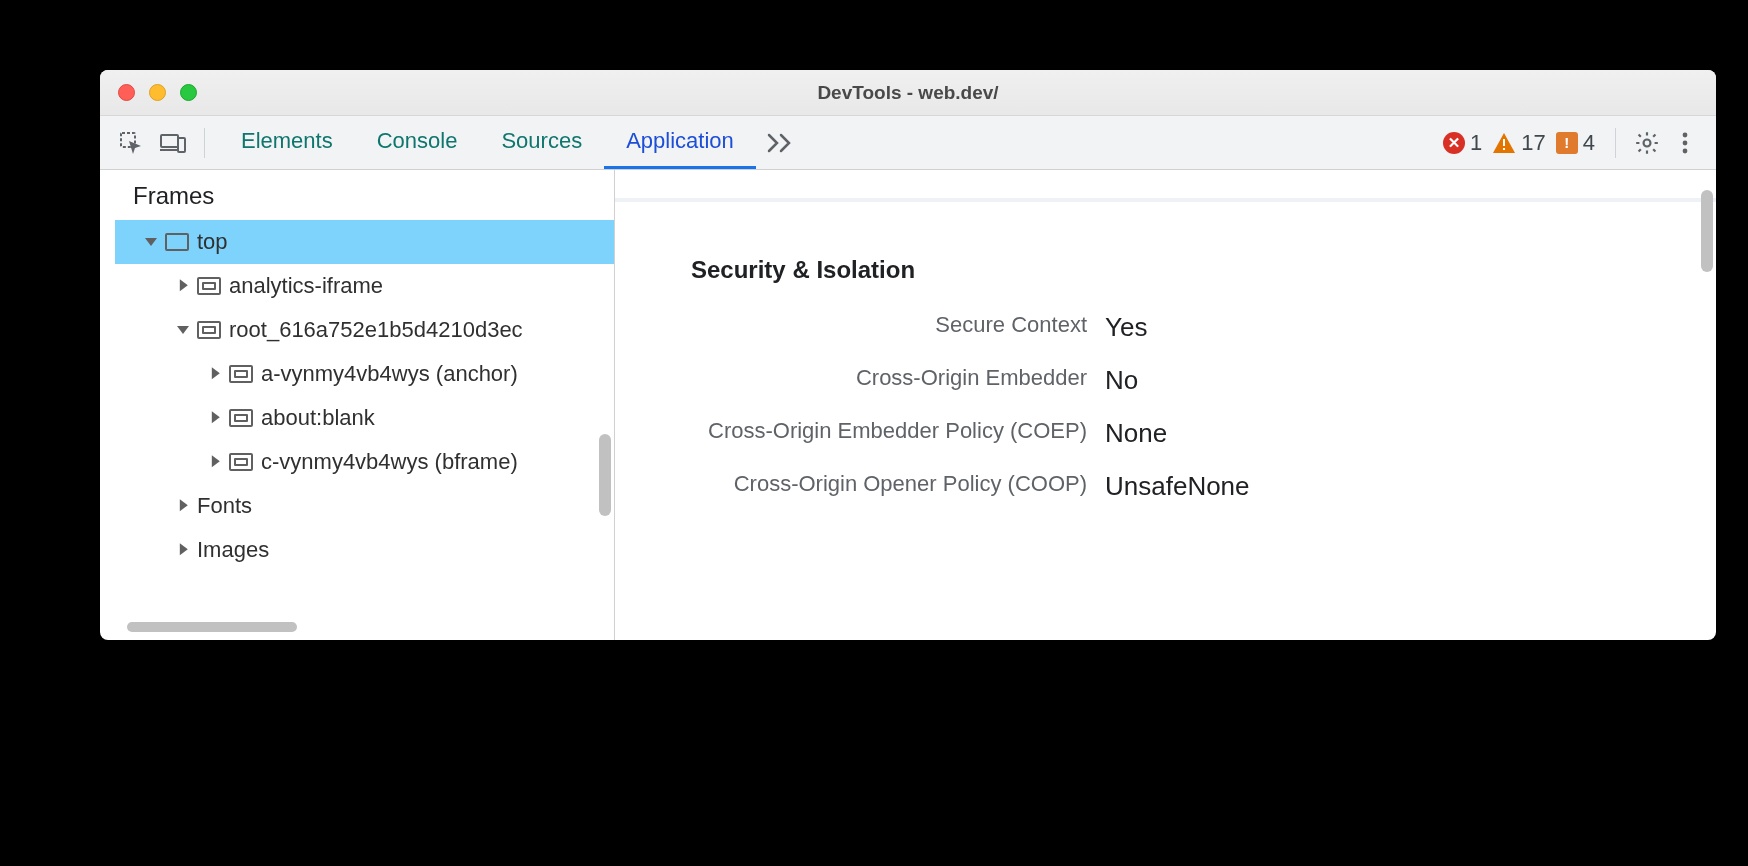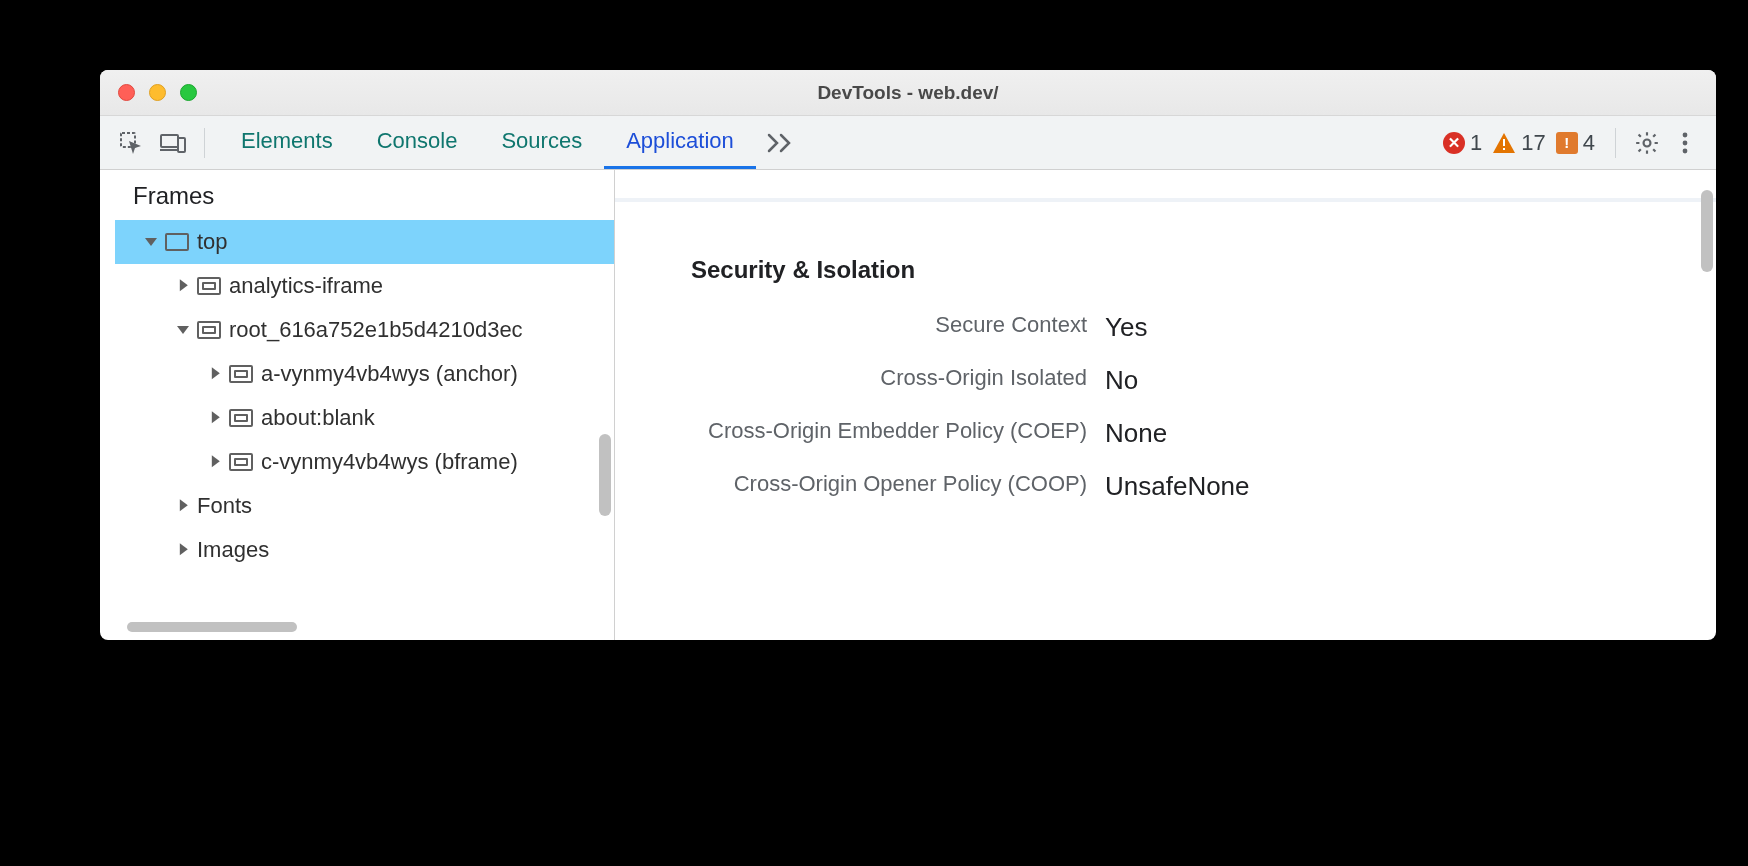--- a/index.html
+++ b/index.html
@@ -259,21 +259,21 @@
 
     <div class="details">
       <div class="details-inner">
         <div class="section-title">Security &amp; Isolation</div>
         <div id="kv-rows">
             <div class="kv">
               <div class="k">Secure Context</div>
               <div class="v">Yes</div>
             </div>
             <div class="kv">
-              <div class="k">Cross-Origin Isolated</div>
+              <div class="k">Cross-Origin Embedder</div>
               <div class="v">No</div>
             </div>
             <div class="kv">
               <div class="k">Cross-Origin Embedder Policy (COEP)</div>
               <div class="v">None</div>
             </div>
             <div class="kv">
               <div class="k">Cross-Origin Opener Policy (COOP)</div>
               <div class="v">UnsafeNone</div>
             </div>

